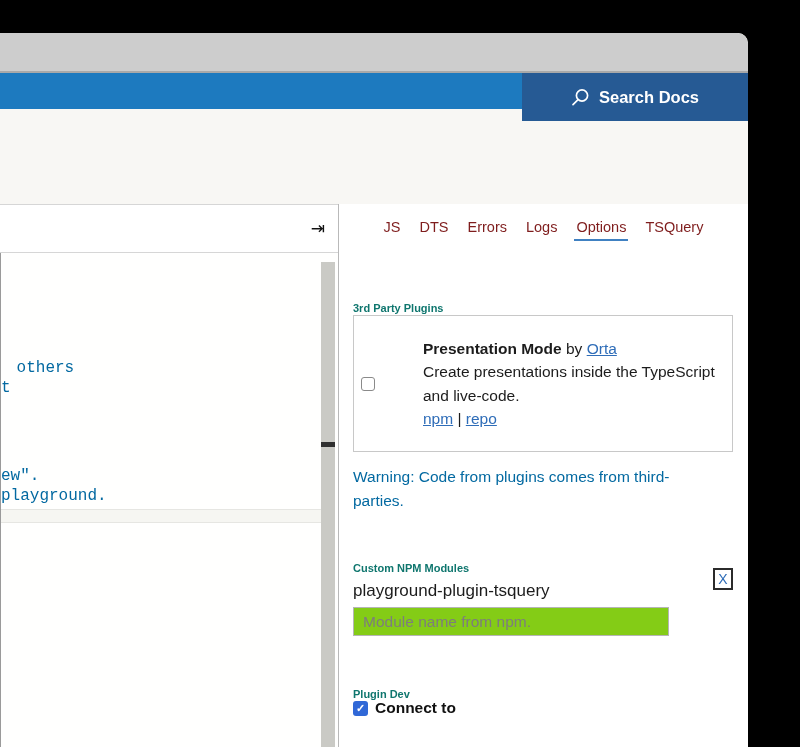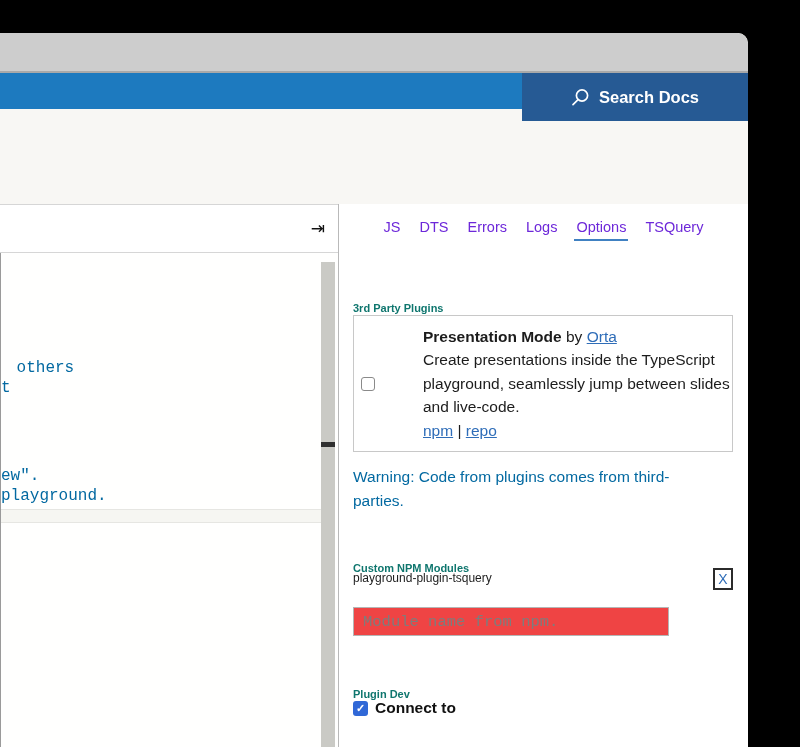--- a/index.html
+++ b/index.html
@@ -38,51 +38,51 @@
   .v-scrollbar { position:absolute; left:320px; top:9px; width:14px; bottom:0;
                  background:#cacac5; }
   .scroll-mark { position:absolute; left:0; top:180px; width:14px; height:5px;
                  background:#2f2f2f; }
 
   
   .sidebar { position:absolute; left:338px; top:48px; right:0; bottom:0;
              background:#fff; border-left:1px solid #b9b9b9; }
   .tabs { position:absolute; left:0; top:14px; width:100%;
           display:flex; justify-content:center; gap:15px;
-          font-size:14.5px; color:#6d28d9; }
+          font-size:14.5px; color:#7f1d1d; }
   .tab { padding:1px 2px 4px 2px; cursor:pointer; }
   .tab.active { border-bottom:2px solid #4081c2; }
 
   .sb-heading { position:absolute; left:14px; font-size:11px; font-weight:bold;
                 color:#0f766e;margin-top:28px; }
 
   .plugin-card { position:absolute; left:14px; top:111px; width:380px; height:137px;
                  border:1px solid #c8c8c8; background:#fff;
                  display:flex; align-items:center; }
   .cb-unchecked { width:14px; height:14px; margin:0 12px 0 7px; flex:none;
                   border:1px solid #8a8a8a; border-radius:3px; background:#fff;
                   cursor:pointer; }
   .card-text { font-size:15.5px; line-height:23.5px; color:#1c1c1c;margin-left:36px; }
   .card-title { font-weight:bold; }
   .card-by { font-weight:normal; }
   a.link { color:#2f6db8; text-decoration:underline; cursor:pointer; }
 
   .warning { position:absolute; left:14px; top:261px; font-size:15.5px;
              line-height:24px; color:#0369a1; }
 
-  .module-name { position:absolute; left:14px; top:367px; font-size:12px; color:#1c1c1c; }
+  .module-name { position:absolute; left:14px; top:377px; font-size:17px; color:#1c1c1c; }
   .remove-btn { position:absolute; left:374px; top:364px; width:20px; height:22px;
                 border:2px solid #2b2b2b; background:#fff; color:#2f6db8;
                 font-size:14px; line-height:18px; text-align:center; cursor:pointer;
                 font-family:"Liberation Sans", sans-serif; }
 
   .module-input { position:absolute; left:14px; top:403px; width:316px; height:29px;
-                  border:1px solid #b5b5b5; background:#ef4444; padding:12px 9px;
+                  border:1px solid #b5b5b5; background:#84cc16; padding:12px 9px;
                   font-size:15.5px; color:#1c1c1c;
-                  font-family:Liberation Mono, monospace; }
+                  font-family:Liberation Sans, sans-serif; }
   .module-input::placeholder { color:#7d7d7d; opacity:1; }
 
   .connect-row { position:absolute; left:14px; top:495px; display:flex;
                  align-items:center; }
   .cb-checked { width:15px; height:15px; flex:none; margin-right:7px;
                 background:#3068d7; border-radius:3px; color:#fff; font-size:11px;
                 line-height:15px; text-align:center; font-weight:bold; cursor:pointer; }
   .connect-label { font-size:15.5px; font-weight:bold; color:#111; }
   .connect-host { font-family:"Liberation Mono", monospace; font-size:16px;
                   font-weight:bold; color:#111; margin-left:6px; }
@@ -141,21 +141,20 @@
 
         <div class="plugin-card">
           <span class="cb-unchecked"></span>
           <div class="card-text">
             <div>
               <span class="card-title">Presentation Mode</span>
               <span class="card-by">by</span>
               <a class="link">Orta</a>
             </div>
             <div>Create presentations inside the TypeScript</div>
-            <div>playground, seamlessly jump between slides</div>
             <div>and live-code.</div>
             <div>
               <a class="link">npm</a>
               <span>|</span>
               <a class="link">repo</a>
             </div>
           </div>
         </div>
 
         <div class="warning">

